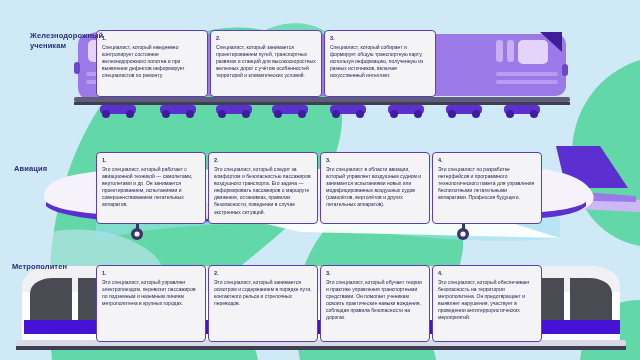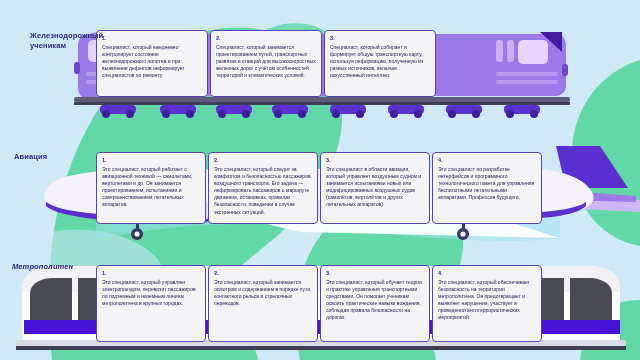--- a/index.html
+++ b/index.html
@@ -22,22 +22,22 @@
   .section-label {
     position: absolute;
     font-size: 7.5px;
     font-weight: bold;
     color: #2b2b7a;
     line-height: 1.35;
     letter-spacing: .1px;
     z-index: 8;
   }
   #label-rail  { left: 30px; top: 31px;  width: 78px; }
-  #label-avia  { left: 14px; top: 152px; width: 80px; }
-  #label-metro { left: 12px; top: 262px; width: 92px; font-style: italic; }
+  #label-avia  { left: 14px; top: 164px; width: 80px; }
+  #label-metro { left: 12px; top: 262px; width: 92px; }
 
   
   .vehicle { position: absolute; z-index: 3; }
 
   
   .row {
     position: absolute;
     display: flex;
     z-index: 6;
   }

